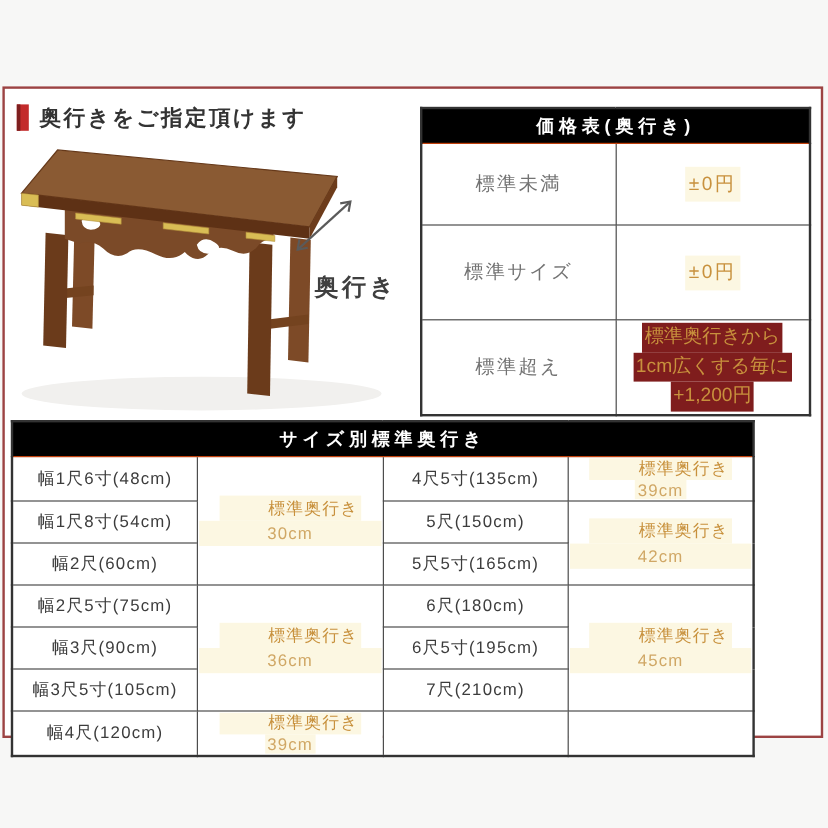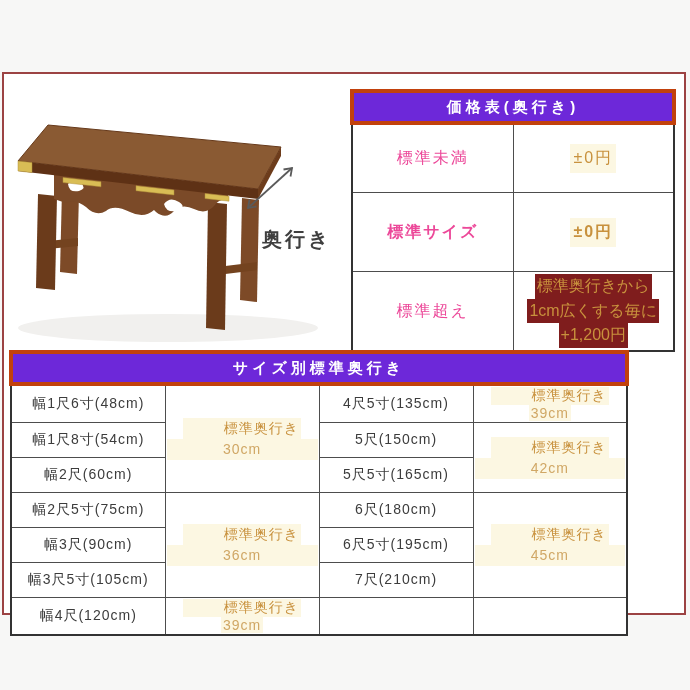--- a/index.html
+++ b/index.html
@@ -22,32 +22,32 @@
   .page-title{font-size:18px;font-weight:bold;color:#333333;letter-spacing:2px;}
   
   .product-img{position:absolute;left:4px;top:38px;width:332px;height:238px;}
   .depth-label{
     position:absolute;left:258px;top:152px;font-size:20px;font-weight:bold;
     color:#3f3f3f;letter-spacing:3px;
   }
   
   table{border-collapse:collapse;table-layout:fixed;}
   th{
-    background:#6d28d9;color:#ffffff;font-size:15px;font-weight:bold;
-    letter-spacing:4px;height:26px;border:4px solid #c2410c;text-align:center;
+    background:#000000;color:#ffffff;font-size:15px;font-weight:bold;
+    letter-spacing:4px;height:26px;border:1px solid #c2410c;text-align:center;
   }
   td{
     border:1px solid #4d4d4d;text-align:center;vertical-align:middle;
     background:#ffffff;
   }
   .price-table{position:absolute;left:346px;top:15px;width:326px;border:2px solid #333333;}
   .price-table td{font-size:16px;}
-  .price-table .rlabel{color:#ec4899;letter-spacing:2px;}
+  .price-table .rlabel{color:#737373;letter-spacing:2px;}
   .price-table tr.pr1 td{height:65px;}
-  .price-table tr.pr2 td{height:76px;font-weight:bold;}
+  .price-table tr.pr2 td{height:76px;}
   .price-table tr.pr3 td{height:76px;}
   .size-table{position:absolute;left:5px;top:276px;width:620px;border:2px solid #333333;}
   .size-table td{height:32px;font-size:14px;}
   .size-table td.size{color:#3c3c3c;letter-spacing:1px;}
   .size-table col{width:25%;}
   
   .hl{background:#fcf7e2;padding:0 2px;display:inline-block;}
   .hl-label{color:#c8913d;letter-spacing:1px;padding-left:41px;}
   .hl-value{color:#d0a765;letter-spacing:1px;}
   .stack .hl{display:inline-block;}
@@ -55,20 +55,24 @@
   .stack .row2{display:block;}
   .price-value{color:#c8913d;background:#fcf7e2;letter-spacing:2px;padding:4px 3px;display:inline-block;}
   .price-lines{line-height:1.55;font-size:14px;}
   .price-lines span{color:#c8913d;background:#7f1d1d;display:inline-block;padding:0 2px;}
 </style>
 </head>
 <body>
 
 <div class="frame">
 
+  <div class="heading-row">
+    <span class="heading-marker"></span>
+    <span class="page-title">奥行きをご指定頂けます</span>
+  </div>
 
   <svg class="product-img" viewBox="0 0 332 238">
     <ellipse cx="160" cy="216" rx="150" ry="14" fill="#f1f0ee"></ellipse>
 
     <path d="M54,78 L71,80 L69,162 L52,160 Z" fill="#7d4a27"></path>
     <path d="M234,86 L251,88 L249,190 L232,188 Z" fill="#7d4a27"></path>
 
     <path d="M30,130 L70,126 L70,134 L30,138 Z" fill="#74431f"></path>
     <path d="M201,156 L249,150 L249,158 L201,164 Z" fill="#74431f"></path>
 

